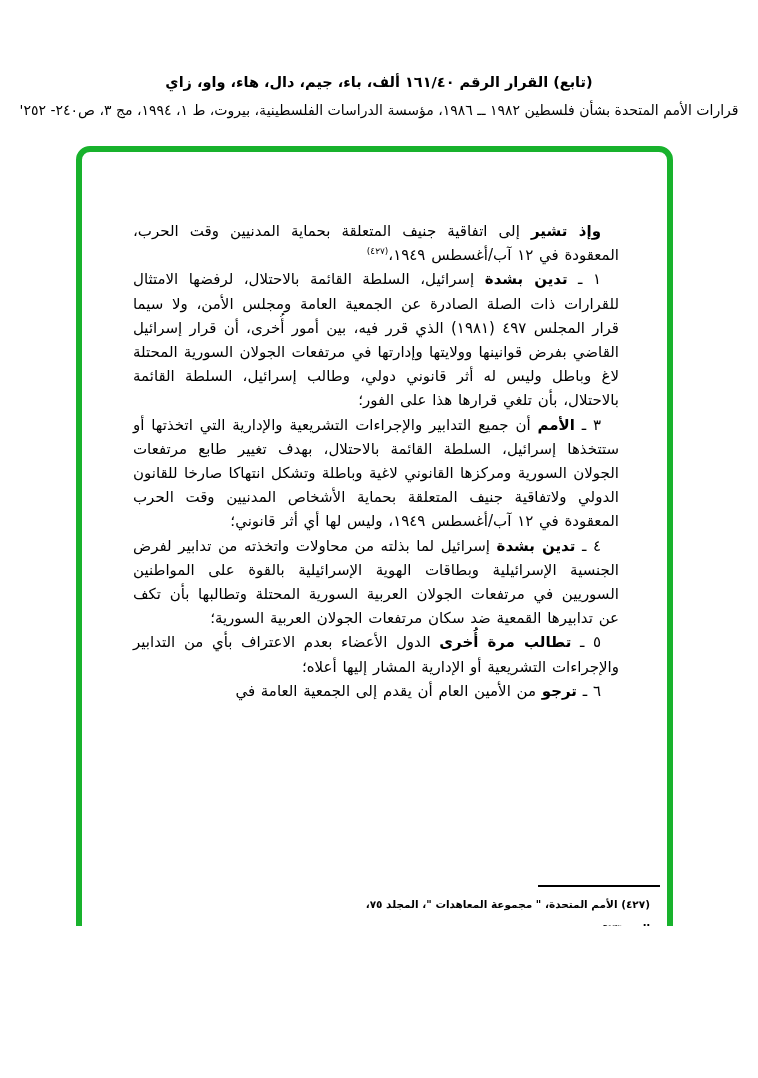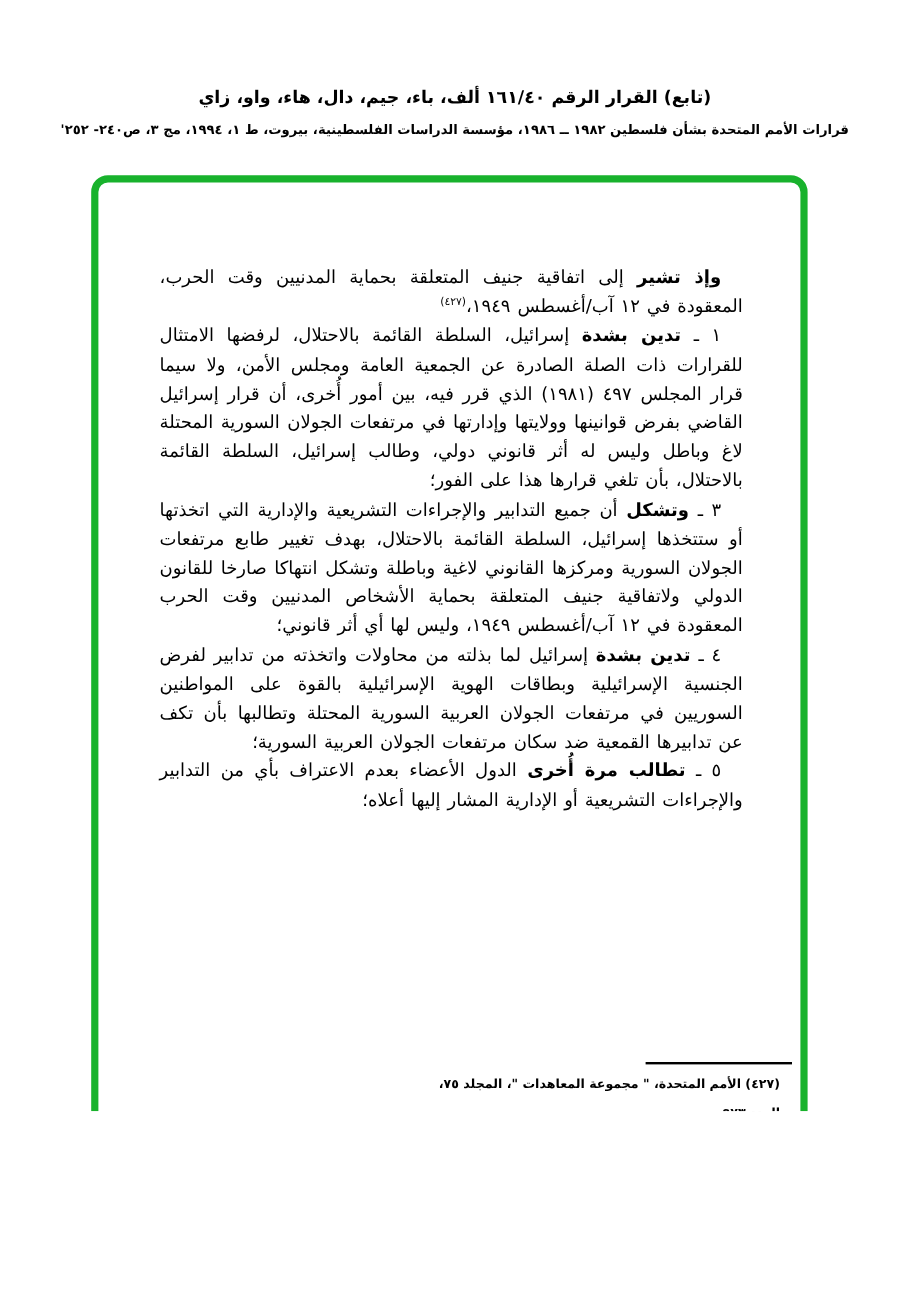--- a/index.html
+++ b/index.html
@@ -6,21 +6,21 @@
   .page {
     position:relative; width:758px; height:926px; background:#ffffff;
     font-family:"DejaVu Sans", sans-serif; color:#000; overflow:hidden;
   }
   .header-line1 {
     position:absolute; top:74px; left:0; width:100%; text-align:center;
     direction:rtl; font-weight:bold; font-size:14.5px; letter-spacing:0.2px;
   }
   .header-line2 {
     position:absolute; top:102px; left:0; width:100%; text-align:center;
-    direction:rtl; font-weight:bold; font-size:11px;
+    direction:rtl; font-weight:normal; font-size:14px;
   }
   .frame {
     position:absolute; left:76px; top:146px; width:585px; height:815px;
     border:6px solid var(--frame-green, #18b22c); border-radius:14px;
     background:transparent;
   }
   .body-text {
     position:absolute; top:219px; right:139px; width:486px;
     direction:rtl; text-align:justify; font-size:15px; line-height:24.2px;
   }
@@ -48,23 +48,24 @@
 
   <div class="header-line1">(تابع) القرار الرقم ١٦١/٤٠ ألف، باء، جيم، دال، هاء، واو، زاي</div>
 
   <div class="header-line2">قرارات الأمم المتحدة بشأن فلسطين ١٩٨٢ ــ ١٩٨٦، مؤسسة الدراسات الفلسطينية، بيروت، ط ١، ١٩٩٤، مج ٣، ص٢٤٠- ٢٥٢'</div>
 
   <div class="frame"></div>
 
   <div class="body-text" dir="rtl">
       <p class="para"><b>وإذ تشير</b> إلى اتفاقية جنيف المتعلقة بحماية المدنيين وقت الحرب، المعقودة في ١٢ آب/أغسطس ١٩٤٩،<sup>(٤٢٧)</sup></p>
       <p class="para">١ ـ <b>تدين بشدة</b> إسرائيل، السلطة القائمة بالاحتلال، لرفضها الامتثال للقرارات ذات الصلة الصادرة عن الجمعية العامة ومجلس الأمن، ولا سيما قرار المجلس ٤٩٧ (١٩٨١) الذي قرر فيه، بين أمور أُخرى، أن قرار إسرائيل القاضي بفرض قوانينها وولايتها وإدارتها في مرتفعات الجولان السورية المحتلة لاغ وباطل وليس له أثر قانوني دولي، وطالب إسرائيل، السلطة القائمة بالاحتلال، بأن تلغي قرارها هذا على الفور؛</p>
-      <p class="para">٣ ـ <b>وتشكل</b> أن جميع التدابير والإجراءات التشريعية والإدارية التي اتخذتها أو ستتخذها إسرائيل، السلطة القائمة بالاحتلال، بهدف تغيير طابع مرتفعات الجولان السورية ومركزها القانوني لاغية وباطلة وتشكل انتهاكا صارخا للقانون الدولي ولاتفاقية جنيف المتعلقة بحماية الأشخاص المدنيين وقت الحرب المعقودة في ١٢ آب/أغسطس ١٩٤٩، وليس لها أي أثر قانوني؛</p>
+      <p class="para">٣ ـ <b>الأمم</b> أن جميع التدابير والإجراءات التشريعية والإدارية التي اتخذتها أو ستتخذها إسرائيل، السلطة القائمة بالاحتلال، بهدف تغيير طابع مرتفعات الجولان السورية ومركزها القانوني لاغية وباطلة وتشكل انتهاكا صارخا للقانون الدولي ولاتفاقية جنيف المتعلقة بحماية الأشخاص المدنيين وقت الحرب المعقودة في ١٢ آب/أغسطس ١٩٤٩، وليس لها أي أثر قانوني؛</p>
       <p class="para">٤ ـ <b>تدين بشدة</b> إسرائيل لما بذلته من محاولات واتخذته من تدابير لفرض الجنسية الإسرائيلية وبطاقات الهوية الإسرائيلية بالقوة على المواطنين السوريين في مرتفعات الجولان العربية السورية المحتلة وتطالبها بأن تكف عن تدابيرها القمعية ضد سكان مرتفعات الجولان العربية السورية؛</p>
       <p class="para">٥ ـ <b>تطالب مرة أُخرى</b> الدول الأعضاء بعدم الاعتراف بأي من التدابير والإجراءات التشريعية أو الإدارية المشار إليها أعلاه؛</p>
+      <p class="para">٦ ـ <b>ترجو</b> من الأمين العام أن يقدم إلى الجمعية العامة في</p>
     </div>
 
   <div class="footnote-rule"></div>
 
   <div class="footnote">
     <div class="fn1">(٤٢٧) الأمم المتحدة، " مجموعة المعاهدات "، المجلد ٧٥، العدد ٩٧٣،</div>
     <div class="fn2">الصفحة ٢٨٧ ( من النص الإنكليزي ) .</div>
   </div>
 
   <div class="page-number">٢٣</div>

